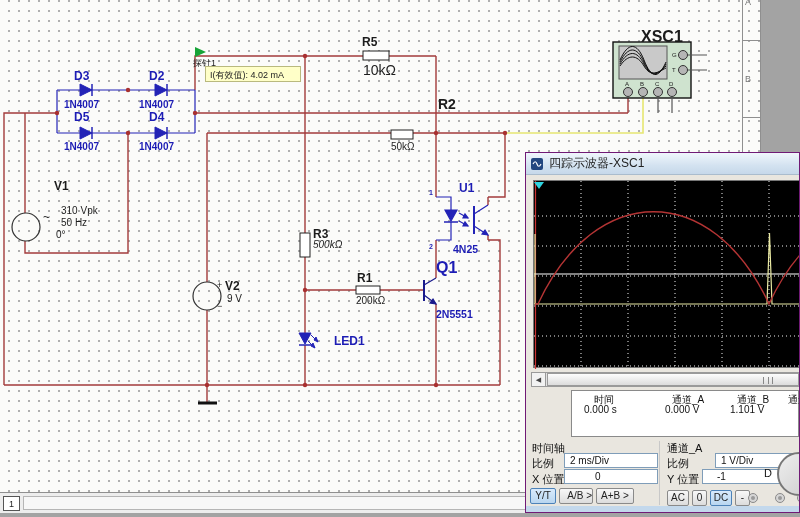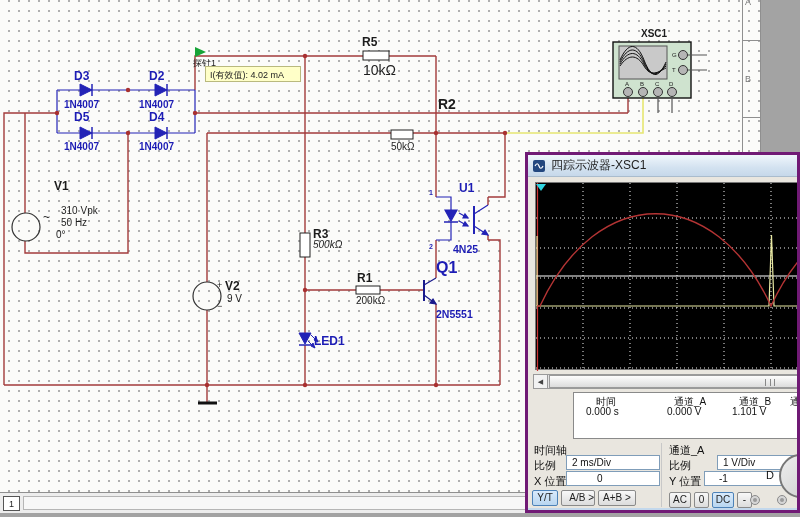--- a/index.html
+++ b/index.html
@@ -28,21 +28,21 @@
   .page-tab { position:absolute; left:3px; top:3px; width:17px; height:15px;
     background:#fff; border:1px solid #555; font-size:9px; color:#222;
     text-align:center; line-height:14px; }
   .main-track { position:absolute; left:23px; top:3px; width:732px; height:14px;
     background:#f7f7f7; border:1px solid #b5b5b5; }
   .gray-right  { position:absolute; left:761px; top:0; width:39px; height:517px; background:#a3a3a3; }
   .gray-bottom { position:absolute; left:0; top:513px; width:800px; height:4px; background:#a3a3a3; }
 
   
   .scopewin { position:absolute; left:525px; top:152px; width:275px; height:361px;
-    background:#e9e6df; border:3px solid #701a75; overflow:hidden; z-index:10; }
+    background:#e9e6df; border:1px solid #701a75; overflow:hidden; z-index:10; }
   .titlebar { position:absolute; left:0; top:0; width:100%; height:22px;
     background:linear-gradient(#f0f6fc,#d3e2f0 60%,#c6d8ea);
     border-bottom:1px solid #aabccd; display:flex; align-items:center; padding-left:4px; }
   .titlebar .ttl { font-size:12px; color:#222; margin-left:5px; }
   .display { position:absolute; left:7px; top:27px; width:267px; height:188px;
     background:#000; border:1px solid #777; }
   .hscroll { position:absolute; left:5px; top:219px; width:268px; height:15px;
     background:#e2e2e2; border:1px solid #9a9a9a; }
   .sbtn { position:absolute; left:0; top:0; width:14px; height:13px; background:#f2f2f2;
     border-right:1px solid #999; font-size:7px; color:#444; text-align:center; line-height:13px; }
@@ -221,31 +221,31 @@
 
     <span class="lbl black bold" style="left:362px;top:36px;font-size:12px;">R5</span>
     <span class="lbl black" style="left:363px;top:63px;font-size:14px;">10kΩ</span>
     <span class="lbl black bold" style="left:394px;top:97px;font-size:14px;padding-left:44px;">R2</span>
     <span class="lbl black" style="left:391px;top:142px;font-size:10px;">50kΩ</span>
     <span class="lbl black bold" style="left:313px;top:228px;font-size:12px;">R3</span>
     <span class="lbl black" style="left:313px;top:240px;font-size:10px;font-style:italic;">500kΩ</span>
     <span class="lbl black bold" style="left:357px;top:272px;font-size:12px;">R1</span>
     <span class="lbl black" style="left:356px;top:296px;font-size:10px;">200kΩ</span>
 
-    <span class="lbl blue" style="left:314px;top:335px;font-size:12px;text-align:right;">LED1</span>
+    <span class="lbl blue" style="left:334px;top:335px;font-size:12px;text-align:right;">LED1</span>
 
     <span class="lbl blue" style="left:459px;top:182px;font-size:12px;">U1</span>
     <span class="lbl blue" style="left:453px;top:244px;font-size:10.5px;">4N25</span>
     <span class="lbl blue" style="left:429px;top:189px;font-size:7px;">1</span>
     <span class="lbl blue" style="left:429px;top:243px;font-size:7px;">2</span>
 
     <span class="lbl blue" style="left:436px;top:260px;font-size:16px;">Q1</span>
     <span class="lbl blue" style="left:436px;top:309px;font-size:10.5px;">2N5551</span>
 
-    <span class="lbl black bold" style="left:641px;top:29px;font-size:10px;">XSC1</span>
+    <span class="lbl black bold" style="left:641px;top:29px;font-size:16px;">XSC1</span>
     <span class="lbl black" style="left:625px;top:81px;font-size:6px;">A</span>
     <span class="lbl black" style="left:640px;top:81px;font-size:6px;">B</span>
     <span class="lbl black" style="left:655px;top:81px;font-size:6px;">C</span>
     <span class="lbl black" style="left:669px;top:81px;font-size:6px;">D</span>
     <span class="lbl black" style="left:672px;top:52px;font-size:6px;">G</span>
     <span class="lbl black" style="left:672px;top:67px;font-size:6px;">T</span>
 
     <span class="lbl black" style="left:193px;top:59px;font-size:9px;">探针1</span>
     <div class="probe-box">I(有效值): 4.02 mA</div>
 

